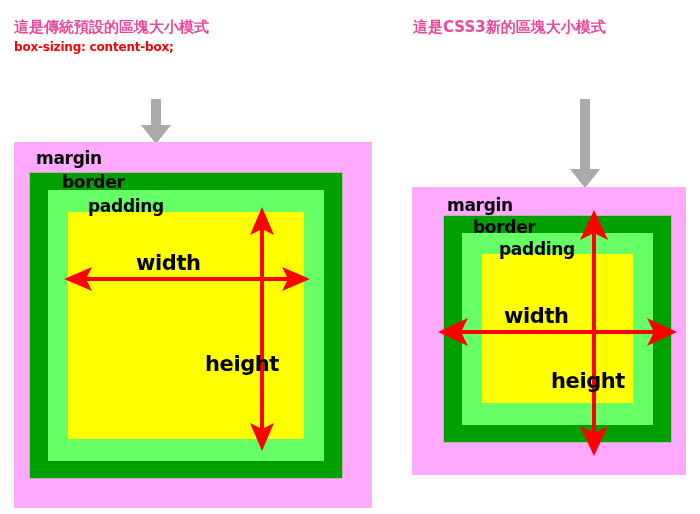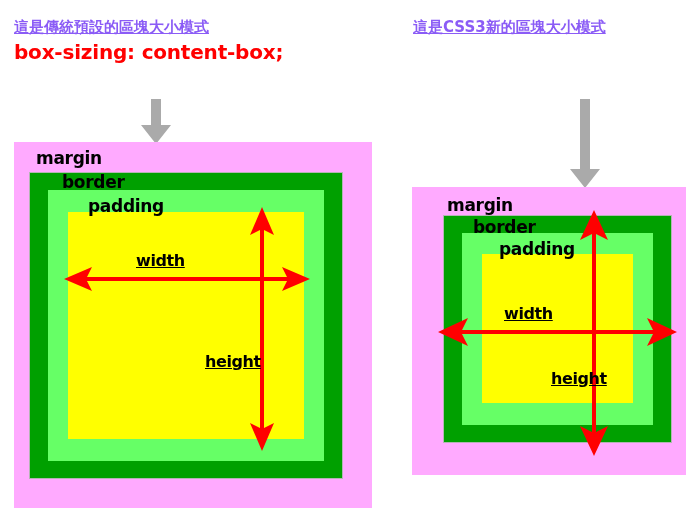--- a/index.html
+++ b/index.html
@@ -19,29 +19,28 @@
   .caption {
     position: absolute;
     line-height: 1.38;
     color: #000000;
     white-space: nowrap;
   }
   .caption .line1,
   .caption .line3 {
     font-size: 15px;
     font-weight: bold;
-    color: #8b5cf6;
-    text-decoration: underline;
+    color: #ec4899;
   }
   .caption .line3 .mono-tail {
     font-weight: normal;
     font-size: 14.5px;
   }
   .caption .line2 {
-    font-size: 20px;
+    font-size: 12px;
     font-weight: bold;
     color: #ff0000;
     letter-spacing: -0.2px;
     padding: 1px 0;
   }
   #caption-left  { left: 14px;  top: 17px; }
   #caption-right { left: 413px; top: 17px; }
 
   
   .grey-arrow {
@@ -76,26 +75,25 @@
     font-size: 17px;
     font-weight: bold;
     color: #000000;
     white-space: nowrap;
     letter-spacing: -0.3px;
     text-align: center;
   }
 
   .dim-label {
     position: absolute;
-    font-size: 16px;
+    font-size: 21px;
     font-weight: bold;
     color: #000000;
     white-space: nowrap;
     letter-spacing: -0.4px;
-    text-decoration: underline;
   }
 
   .arrow-svg {
     position: absolute;
     overflow: visible;
     pointer-events: none;
   }
 
   
   #margin-box-left  { left: 14px;  top: 142px; width: 358px; height: 366px; }

